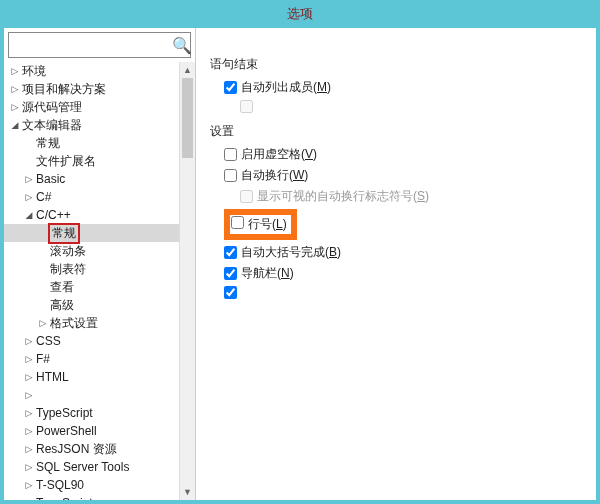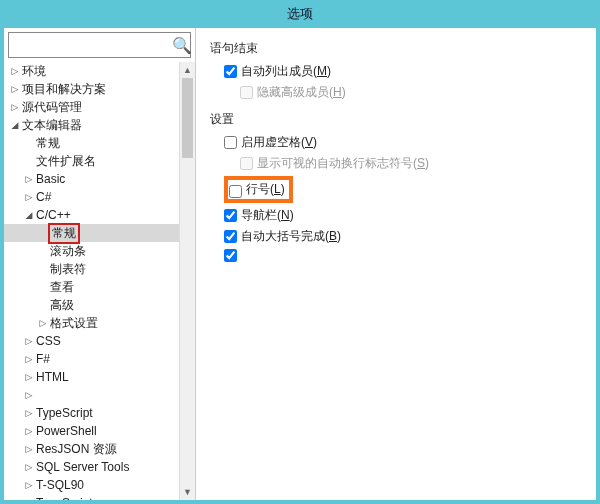--- a/index.html
+++ b/index.html
@@ -1,39 +1,39 @@
 <!DOCTYPE html>
 <html><head>
 <meta charset="utf-8">
 <style>
 * { margin: 0; padding: 0; box-sizing: border-box; font-family: "Microsoft YaHei", "SimSun", sans-serif; }
 body { width: 600px; height: 504px; background: #5cc5d6; position: relative; overflow: hidden; }
 .window { position: absolute; inset: 0; background: #5cc5d6; }
-.title-bar { height: 28px; line-height: 28px; text-align: center; color: #0f172a; font-size: 13px; }
+.title-bar { height: 28px; line-height: 28px; text-align: center; color: #7f1d1d; font-size: 13px; }
 .content { position: absolute; top: 28px; left: 4px; right: 4px; bottom: 4px; background: #fff; display: flex; }
 .sidebar { width: 192px; border-right: 1px solid #ccc; display: flex; flex-direction: column; }
 .search-box { height: 26px; margin: 4px; border: 1px solid #888; display: flex; align-items: center; }
 .search-box input { flex: 1; border: none; outline: none; padding: 0 4px; font-size: 12px; }
 .search-box .icon { width: 20px; text-align: center; color: #555; cursor: pointer; }
 .tree { flex: 1; overflow-y: auto; overflow-x: hidden; font-size: 12px; color: #222; position: relative; }
 .tree-item { display: flex; align-items: center; height: 18px; white-space: nowrap; cursor: pointer; }
 .tree-item .caret { width: 10px; text-align: center; font-size: 9px; color: #555; display: inline-block; }
 .tree-item .label { padding-left: 2px; text-align: right; }
 .indent-0 { padding-left: 6px; }
 .indent-1 { padding-left: 20px; }
 .indent-2 { padding-left: 34px; }
 .selected-row { background: #d8d8d8; }
 .red-box { border: 2px solid #cc1e1e; padding: 0 2px; }
-.main { flex: 1; padding: 8px 14px; font-size: 12px; color: #222; overflow-y: auto; }
+.main { flex: 1; padding: 8px 14px; font-size: 12px; color: #222; overflow-y: auto; margin-top: 16px; }
 .section-title { margin: 4px 0 6px 0; font-size: 12px; }
 .option-row { margin: 4px 0 4px 14px; display: flex; align-items: center; gap: 4px; }
 .option-row.disabled { color: #999; }
 .option-row label u { text-decoration: underline; }
 input[type=checkbox] { width: 13px; height: 13px; }
-.highlight-box { border: 4px solid #f97316; display: inline-flex; align-items: flex-end; padding: 1px 4px 1px 1px; }
+.highlight-box { border: 6px solid #f97316; display: inline-flex; align-items: flex-start; padding: 1px 4px 1px 1px; }
 .watermark { position: absolute; right: 6px; bottom: 6px; color: rgba(255,255,255,0.6); font-size: 12px; display: flex; align-items: center; gap: 6px; pointer-events: none; }
 .watermark .circ { width: 38px; height: 38px; border: 2px solid rgba(255,255,255,0.45); border-radius: 50%; position: relative; }
 .watermark .circ::after { content: ""; position: absolute; right: -4px; top: 6px; width: 20px; height: 20px; border: 2px solid rgba(255,255,255,0.45); border-radius: 50%; border-left-color: transparent; border-bottom-color: transparent; }
 .wm-text { line-height: 1.2; text-align: left; }
 .scrollbar-v { width: 16px; background: #f0f0f0; border-left: 1px solid #ddd; display: flex; flex-direction: column; align-items: center; }
 .scrollbar-v .arrow { height: 16px; line-height: 16px; font-size: 9px; color: #666; cursor: pointer; }
 .scrollbar-v .track { flex: 1; width: 100%; position: relative; }
 .scrollbar-v .thumb { position: absolute; top: 0; left: 2px; right: 2px; height: 80px; background: #c8c8c8; }
 .sidebar-body { display: flex; flex: 1; min-height: 0; }
 </style>
@@ -162,53 +162,56 @@
     <div class="main">
       <div class="section-title">语句结束</div>
 
       <div class="option-row">
         <input type="checkbox" checked="" style="">
         <label><span>自动列出成员(</span><u>M</u><span>)</span></label>
       </div>
 
       <div class="option-row disabled" style="margin-left:30px">
         <input type="checkbox" disabled="" style="">
-        <label><span>隐藏高级成员(</span><u>H</u><span>)</span></label>
       </div>
 
 
       <div class="section-title" style="margin-top:10px">设置</div>
 
       <div class="option-row">
         <input type="checkbox" style="">
         <label><span>启用虚空格(</span><u>V</u><span>)</span></label>
       </div>
 
+      <div class="option-row">
+        <input type="checkbox" style="">
+        <label><span>自动换行(</span><u>W</u><span>)</span></label>
+      </div>
 
       <div class="option-row disabled" style="margin-left:30px">
         <input type="checkbox" disabled="" style="">
         <label><span>显示可视的自动换行标志符号(</span><u>S</u><span>)</span></label>
       </div>
 
       <div class="option-row">
         <span class="highlight-box">
           <input type="checkbox" style="">
           <label style="margin-left:4px"><span>行号(</span><u>L</u><span>)</span></label>
         </span>
       </div>
 
 
       <div class="option-row">
         <input type="checkbox" checked="" style="">
+        <label><span>自动大括号完成(</span><u>B</u><span>)</span></label>
+      </div>
+
+      <div class="option-row">
+        <input type="checkbox" checked="" style="">
         <label><span>导航栏(</span><u>N</u><span>)</span></label>
-      </div>
-
-      <div class="option-row">
-        <input type="checkbox" checked="" style="">
-        <label><span>自动大括号完成(</span><u>B</u><span>)</span></label>
       </div>
 
       <div class="option-row">
         <input type="checkbox" checked="" style="">
       </div>
 
     </div>
   </div>
 
   <div class="watermark">

